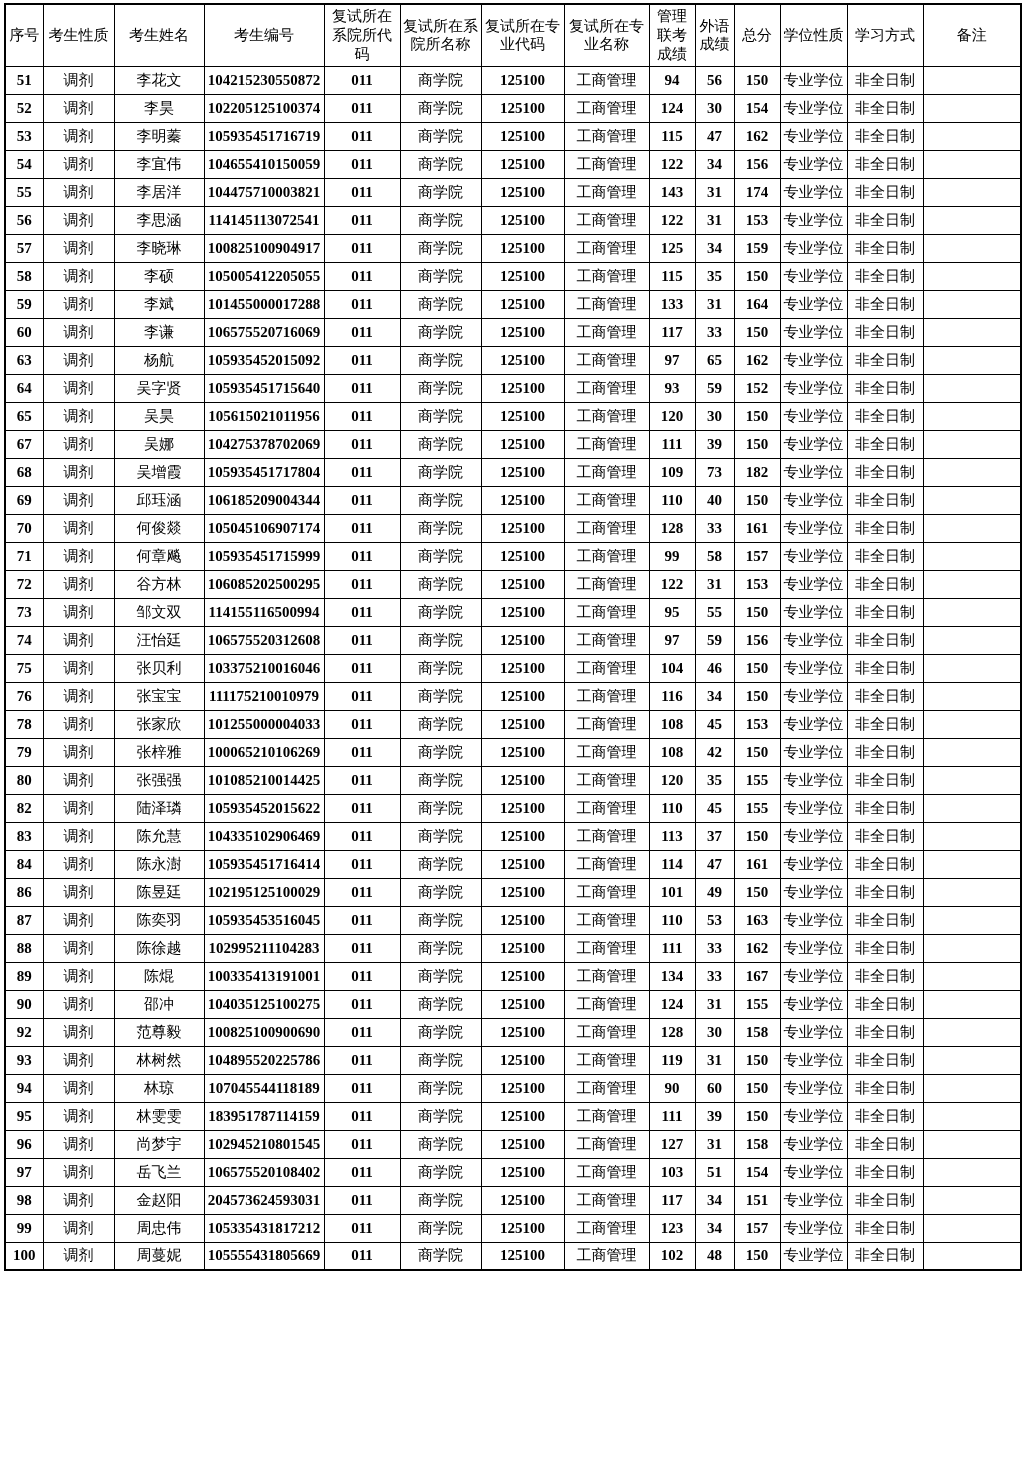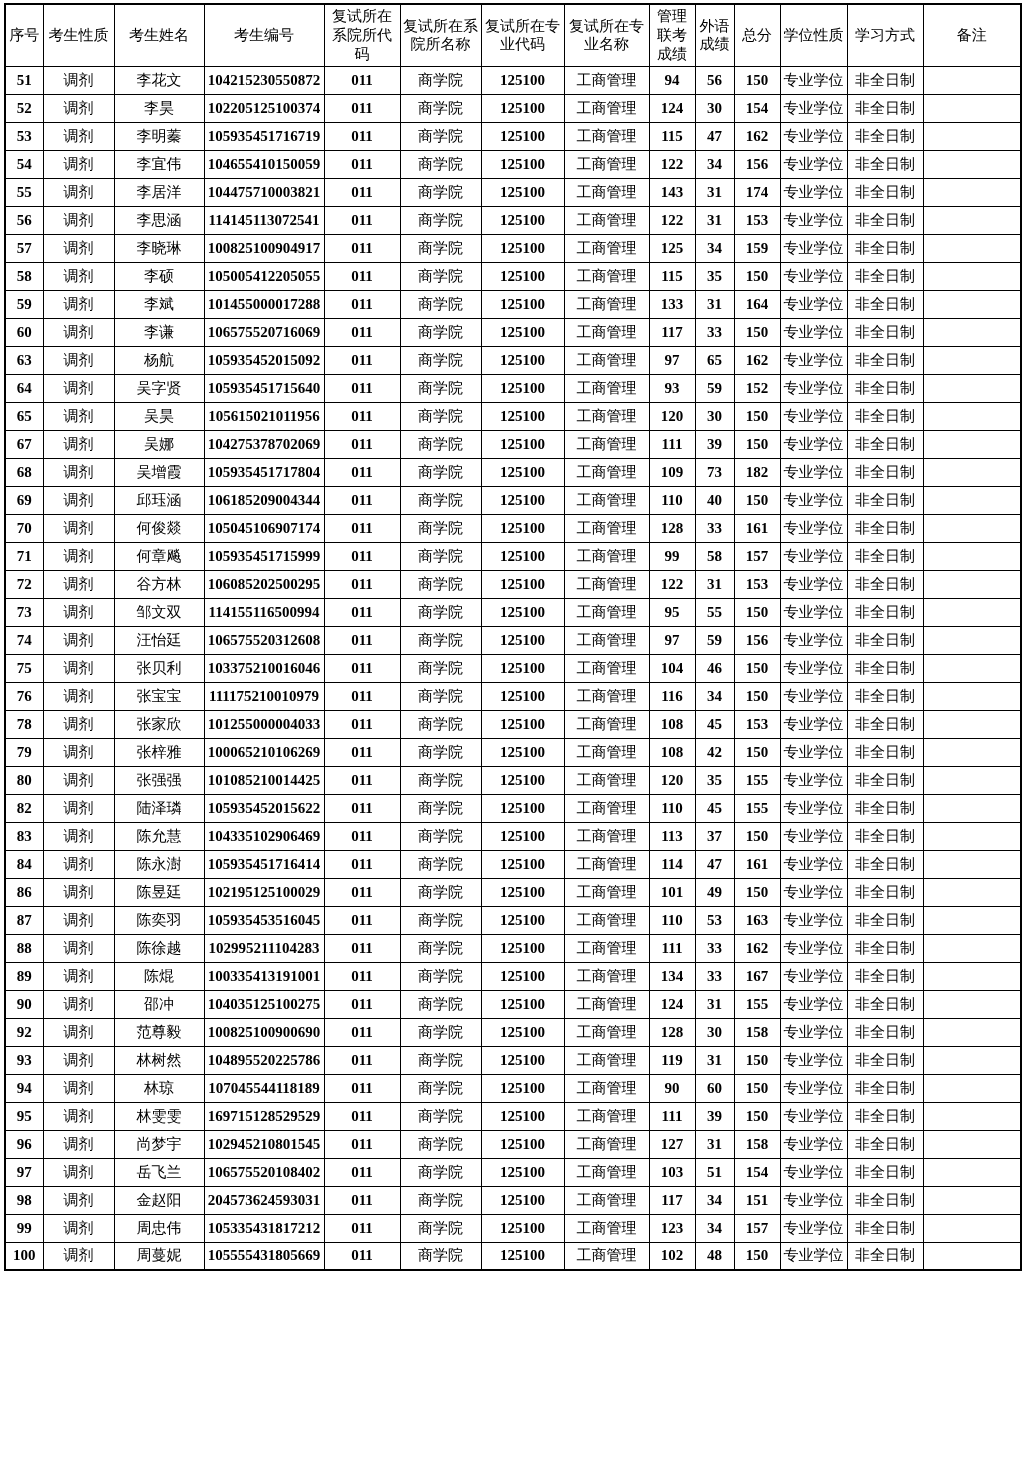--- a/index.html
+++ b/index.html
@@ -691,21 +691,21 @@
           <td class="num">60</td>
           <td class="num">150</td>
           <td class="zh">专业学位</td>
           <td class="zh">非全日制</td>
           <td class="zh"></td>
         </tr>
         <tr>
           <td class="num">95</td>
           <td class="zh">调剂</td>
           <td class="zh">林雯雯</td>
-          <td class="num">169715128529529</td>
+          <td class="num">183951787114159</td>
           <td class="num">011</td>
           <td class="zh">商学院</td>
           <td class="num">125100</td>
           <td class="zh">工商管理</td>
           <td class="num">111</td>
           <td class="num">39</td>
           <td class="num">150</td>
           <td class="zh">专业学位</td>
           <td class="zh">非全日制</td>
           <td class="zh"></td>

